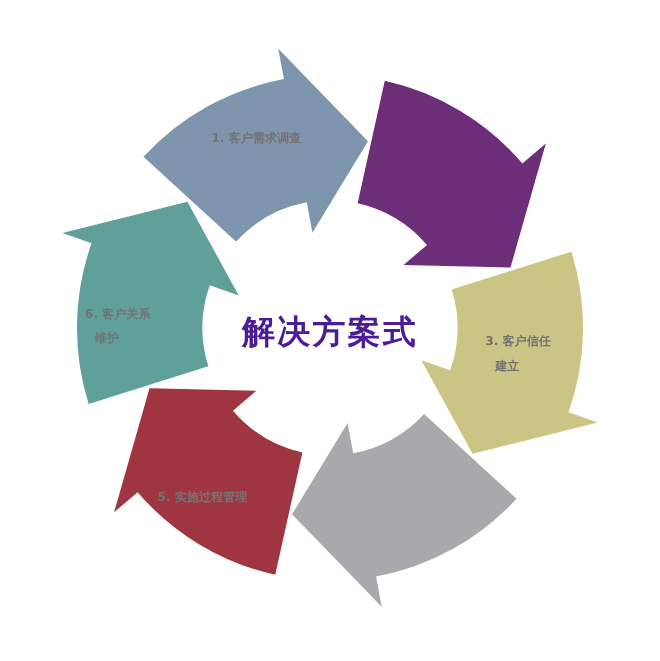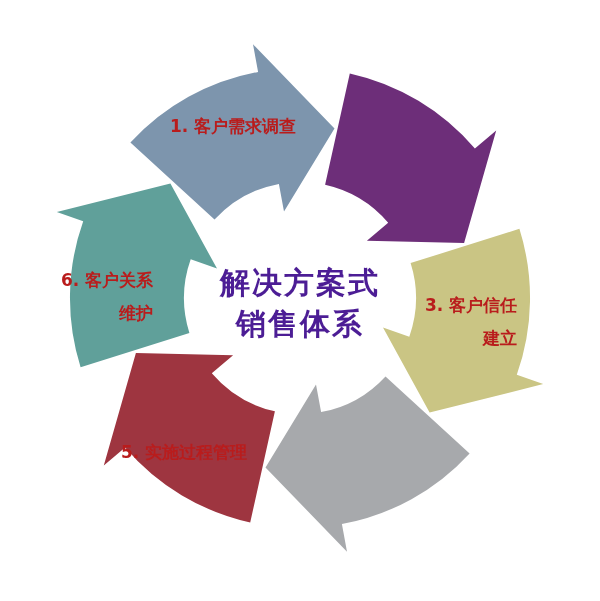--- a/index.html
+++ b/index.html
@@ -3,29 +3,29 @@
 <meta charset="utf-8">
 <style>
   html,body{margin:0;padding:0;background:#ffffff;}
   body{width:600px;height:601px;overflow:hidden;
        font-family:"DejaVu Sans","Liberation Sans",sans-serif;}
   .diagram{position:relative;width:600px;height:601px;background:#ffffff;}
   .diagram svg{position:absolute;left:0;top:0;}
   .seg-label{
     position:absolute;
     transform:translate(-50%,-50%);
-    font-size:17px;
+    font-size:11px;
     font-weight:bold;
-    color:#b91c1c;
+    color:#737373;
     white-space:nowrap;
     line-height:2.0;
-    text-align:right;
+    text-align:left;
   }
   .seg-label .line{display:block;}
-  .seg-label .indent{margin-left:32px;font-family:Liberation Serif, serif;}
+  .seg-label .indent{margin-left:9px;}
   .center-text{
     position:absolute;
     left:300px;top:303px;
     transform:translate(-50%,-50%);
     font-size:30px;
     font-weight:bold;
     color:#4c1d95;
     text-align:center;
     line-height:1.35;
     letter-spacing:2px;
@@ -41,21 +41,20 @@
       <path d="M 214.5 219.6 L 130.4 142.6 A 230 230 0 0 1 258.1 71.9 L 253.0 44.3 L 334.5 128.5 L 284.0 211.5 L 278.9 183.9 A 116 116 0 0 0 214.5 219.6 Z" fill="#7d95ad"></path>
       <path d="M 325.1 184.7 L 349.8 73.5 A 230 230 0 0 1 474.9 148.6 L 496.2 130.4 L 464.1 243.1 L 366.9 240.8 L 388.2 222.7 A 116 116 0 0 0 325.1 184.7 Z" fill="#6d2e79"></path>
       <path d="M 410.6 263.1 L 519.4 228.8 A 230 230 0 0 1 516.8 374.8 L 543.2 384.1 L 429.6 412.6 L 383.0 327.4 L 409.3 336.7 A 116 116 0 0 0 410.6 263.1 Z" fill="#cac584"></path>
       <path d="M 385.5 376.4 L 469.6 453.4 A 230 230 0 0 1 341.9 524.1 L 347.0 551.7 L 265.5 467.5 L 316.0 384.5 L 321.1 412.1 A 116 116 0 0 0 385.5 376.4 Z" fill="#a7a9ac"></path>
       <path d="M 274.9 411.3 L 250.2 522.5 A 230 230 0 0 1 125.1 447.4 L 103.8 465.6 L 135.9 352.9 L 233.1 355.2 L 211.8 373.3 A 116 116 0 0 0 274.9 411.3 Z" fill="#9e3540"></path>
       <path d="M 189.4 332.9 L 80.6 367.2 A 230 230 0 0 1 83.2 221.2 L 56.8 211.9 L 170.4 183.4 L 217.0 268.6 L 190.7 259.3 A 116 116 0 0 0 189.4 332.9 Z" fill="#60a09a"></path>
     </svg>
 
   <div class="center-text">
     <div>解决方案式</div>
-    <div>销售体系</div>
   </div>
 
   <div class="seg-label" style="left:233px;top:126px">
     <span class="line">1. 客户需求调查</span>
   </div>
 
 
   <div class="seg-label" style="left:471px;top:322px">
     <span class="line">3. 客户信任</span>
     <span class="line indent">建立</span>

